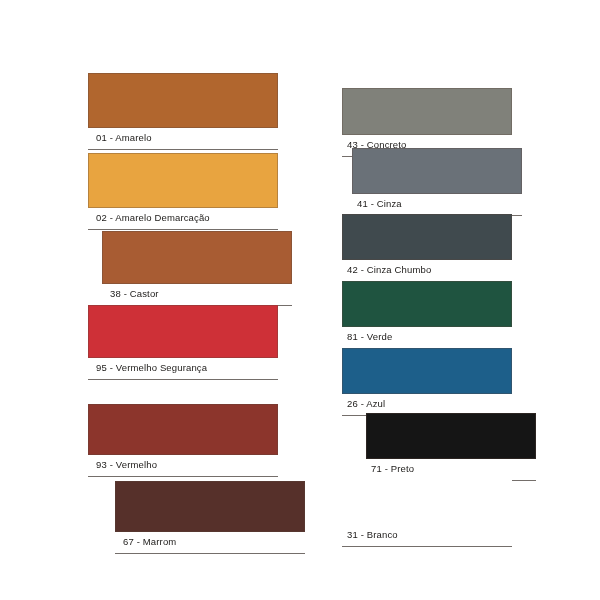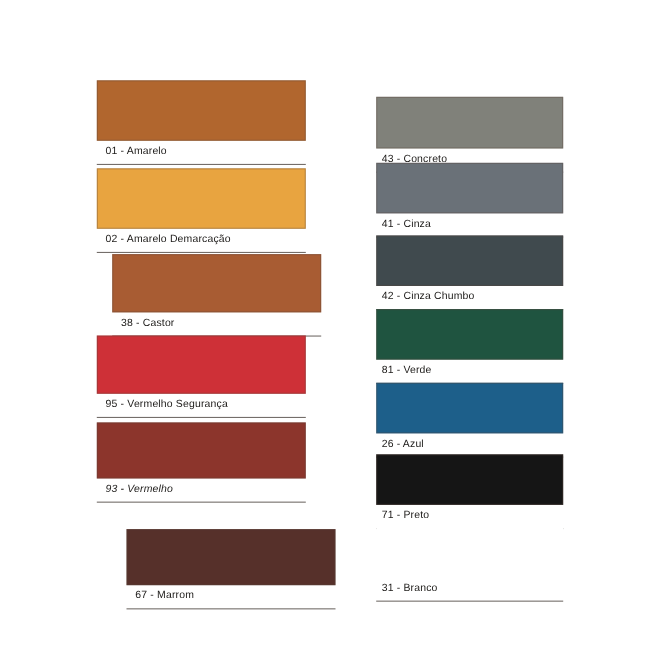--- a/index.html
+++ b/index.html
@@ -115,21 +115,21 @@
           <div class="swatch-rule"></div>
         </div>
       </div>
       <div class="swatch-entry" style="top: 305px;">
         <div class="swatch-chip" title="95 - Vermelho Segurança" style="height: 53px; background: rgb(206, 48, 55);"></div>
         <div class="swatch-label-row">
           <div class="swatch-label">95 - Vermelho Segurança</div>
           <div class="swatch-rule"></div>
         </div>
       </div>
-      <div class="swatch-entry" style="top: 384px; font-style: italic;">
+      <div class="swatch-entry" style="top: 404px;">
         <div class="swatch-chip" title="93 - Vermelho" style="height: 51px; background: rgb(140, 53, 44);"></div>
         <div class="swatch-label-row">
           <div class="swatch-label">93 - Vermelho</div>
           <div class="swatch-rule"></div>
         </div>
       </div>
       <div class="swatch-entry" style="top: 481px; padding-left: 27px;">
         <div class="swatch-chip" title="67 - Marrom" style="height: 51px; background: rgb(86, 48, 42);"></div>
         <div class="swatch-label-row">
           <div class="swatch-label">67 - Marrom</div>
@@ -138,21 +138,21 @@
       </div>
     </div>
   <div class="column" id="column-right" style="left: 342px; width: 170px;">
       <div class="swatch-entry" style="top: 76px; margin-top: 12px;">
         <div class="swatch-chip" title="43 - Concreto" style="height: 47px; background: rgb(128, 129, 122);"></div>
         <div class="swatch-label-row">
           <div class="swatch-label">43 - Concreto</div>
           <div class="swatch-rule"></div>
         </div>
       </div>
-      <div class="swatch-entry" style="top: 148px;">
+      <div class="swatch-entry" style="top: 148px; margin-left: 10px;">
         <div class="swatch-chip" title="41 - Cinza" style="height: 46px; background: rgb(106, 113, 120);"></div>
         <div class="swatch-label-row">
           <div class="swatch-label">41 - Cinza</div>
           <div class="swatch-rule"></div>
         </div>
       </div>
       <div class="swatch-entry" style="top: 214px;">
         <div class="swatch-chip" title="42 - Cinza Chumbo" style="height: 46px; background: rgb(64, 74, 78);"></div>
         <div class="swatch-label-row">
           <div class="swatch-label">42 - Cinza Chumbo</div>
@@ -166,21 +166,21 @@
           <div class="swatch-rule"></div>
         </div>
       </div>
       <div class="swatch-entry" style="top: 348px;">
         <div class="swatch-chip" title="21 - Azul" style="height: 46px; background: rgb(29, 95, 138);"></div>
         <div class="swatch-label-row">
           <div class="swatch-label">26 - Azul</div>
           <div class="swatch-rule"></div>
         </div>
       </div>
-      <div class="swatch-entry" style="top: 413px;">
+      <div class="swatch-entry" style="top: 413px; margin-left: 24px;">
         <div class="swatch-chip" title="71 - Preto" style="height: 46px; background: rgb(21, 21, 21);"></div>
         <div class="swatch-label-row">
           <div class="swatch-label">71 - Preto</div>
           <div class="swatch-rule"></div>
         </div>
       </div>
       <div class="swatch-entry" style="top: 479px;">
         <div class="swatch-chip is-white" title="31 - Branco" style="height: 46px; background: rgb(255, 255, 255);"></div>
         <div class="swatch-label-row">
           <div class="swatch-label">31 - Branco</div>

